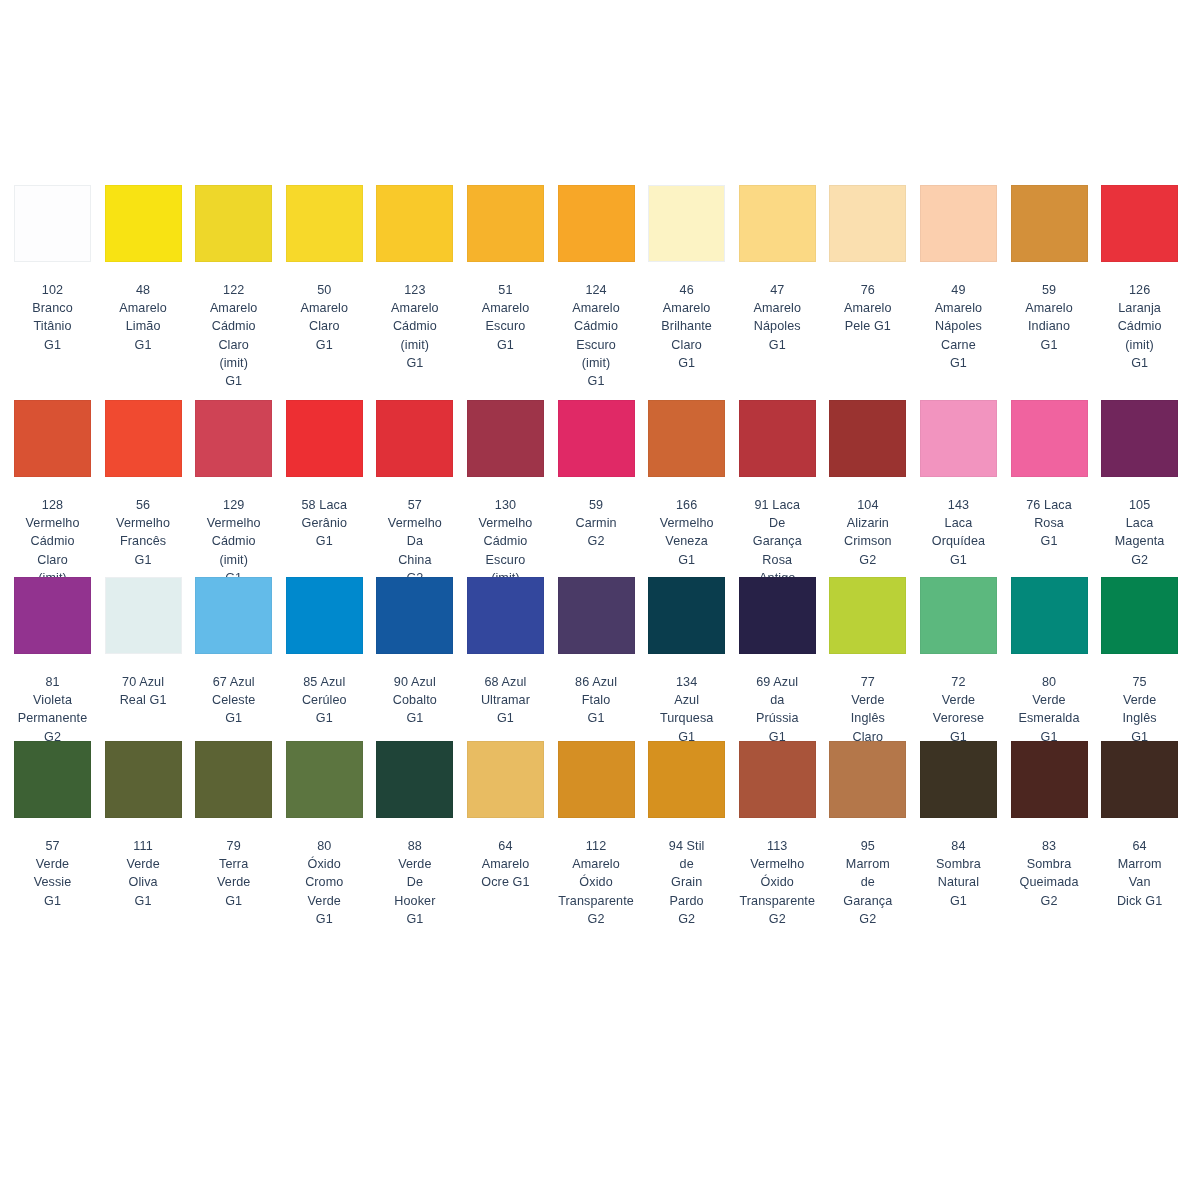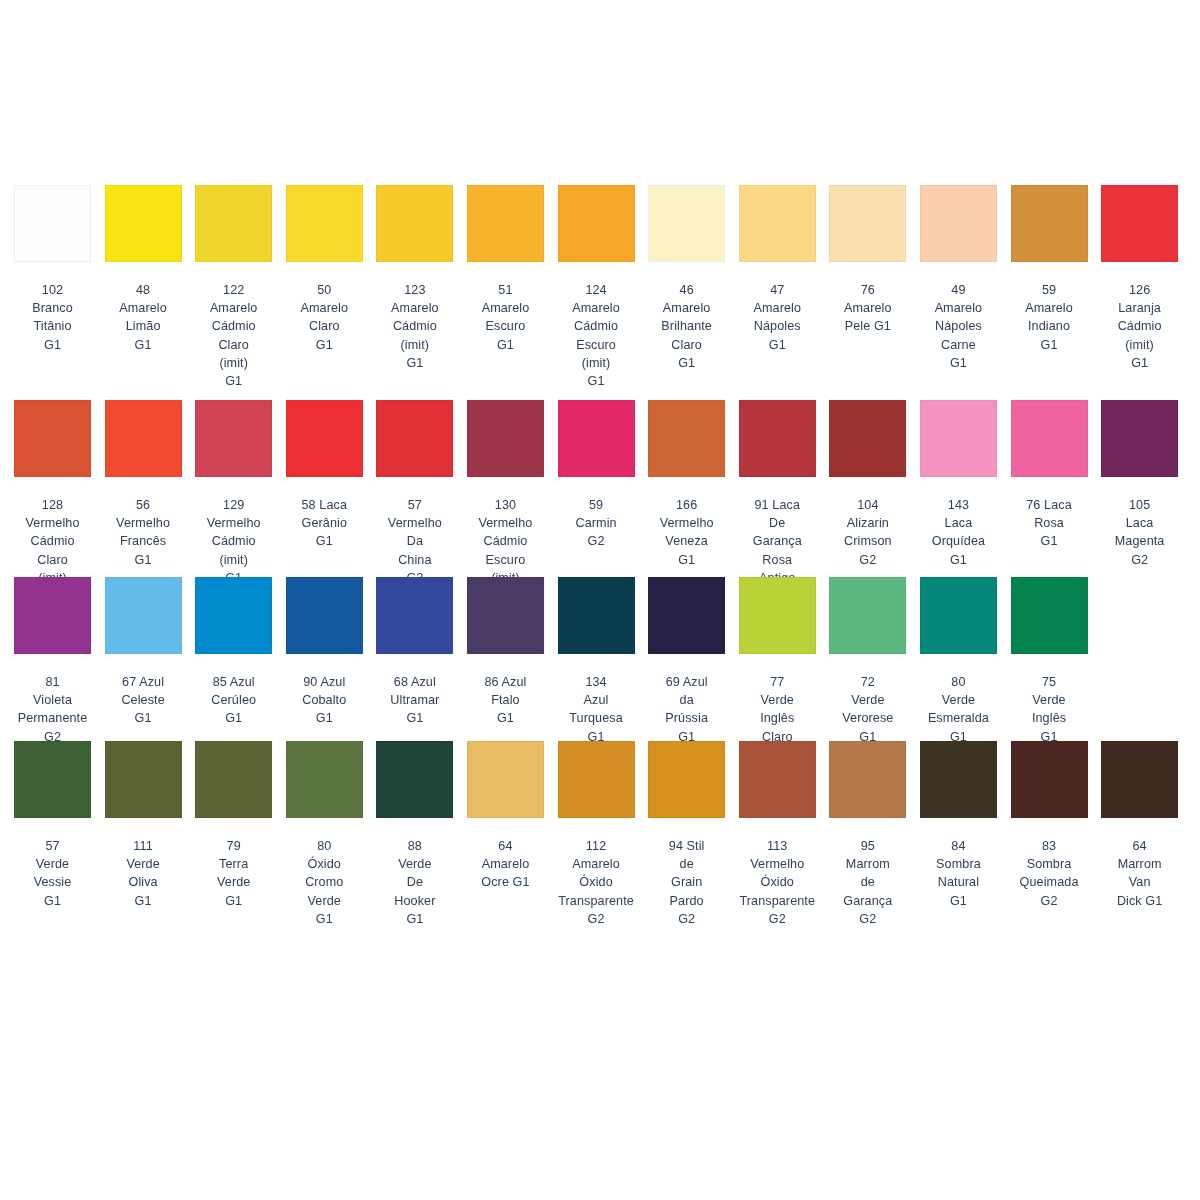--- a/index.html
+++ b/index.html
@@ -274,20 +274,25 @@
     </div>
   <div class="swatch-row row-3">
       <div class="cell">
         <div class="chip" style="background: rgb(146, 51, 143);"></div>
         <div class="cell-label">81
 Violeta
 Permanente
 G2</div>
       </div>
       <div class="cell">
+        <div class="chip light-chip" style="background: rgb(225, 238, 238);"></div>
+        <div class="cell-label">70 Azul
+Real G1</div>
+      </div>
+      <div class="cell">
         <div class="chip" style="background: rgb(99, 187, 233);"></div>
         <div class="cell-label">67 Azul
 Celeste
 G1</div>
       </div>
       <div class="cell">
         <div class="chip" style="background: rgb(0, 137, 205);"></div>
         <div class="cell-label">85 Azul
 Cerúleo
 G1</div>

